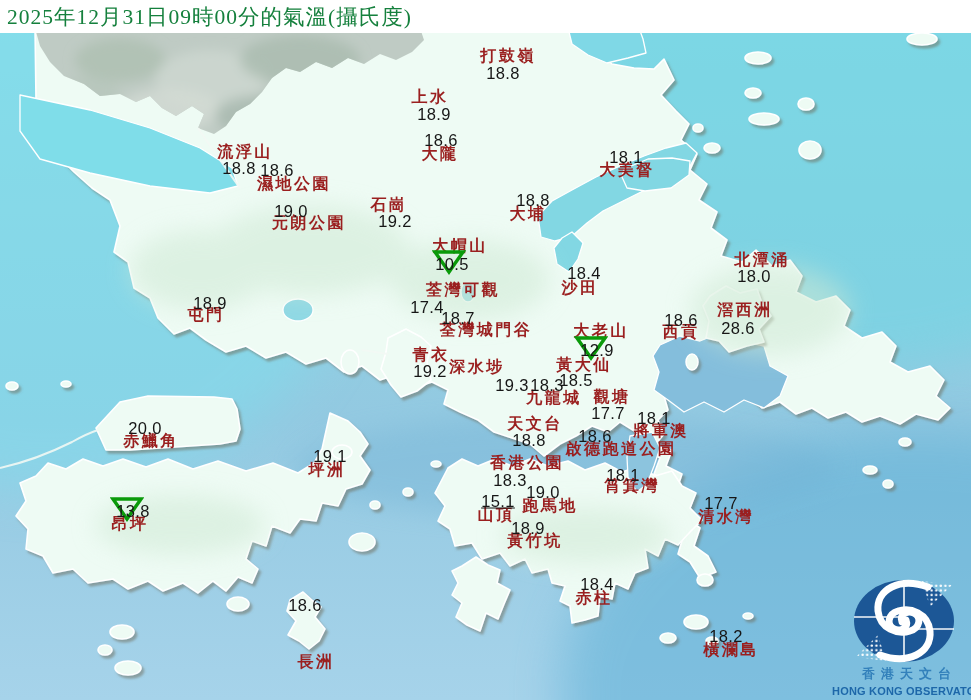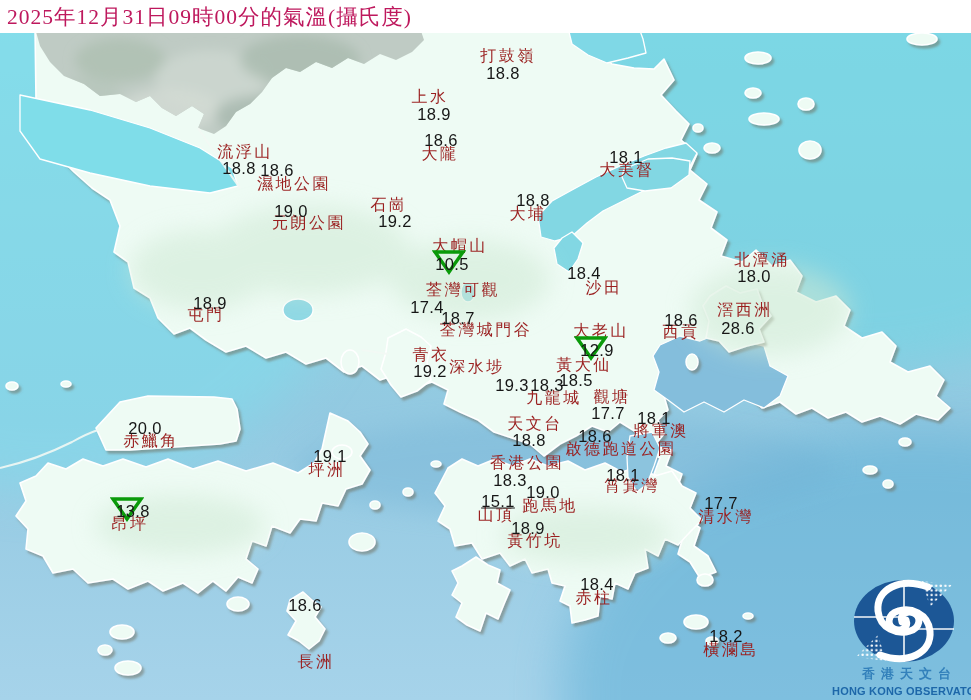--- a/index.html
+++ b/index.html
@@ -1,24 +1,24 @@
 <!DOCTYPE html>
 <html style="--red: #9a1f1f; --tmp: #161616; --lcn: #3381bb; --len: #1d67a9;"><head>
 <meta charset="utf-8">
 <style>
   html,body{margin:0;padding:0}
   body{width:971px;height:700px;position:relative;overflow:hidden;background:#9ccbe4;
        font-family:"Liberation Serif","DejaVu Serif",serif}
   #titlebar{position:absolute;top:0;left:0;width:971px;height:33px;background:#ffffff;
        z-index:10;display:flex;align-items:center;padding-left:7px;box-sizing:border-box}
-  #titlebar .t{font-size:21.5px;color:#be185d;letter-spacing:1px;white-space:nowrap;font-weight:500}
+  #titlebar .t{font-size:21.5px;color:#15803d;letter-spacing:1px;white-space:nowrap;font-weight:500}
   #map{position:absolute;left:0;top:0;z-index:1}
   #labels{position:absolute;left:0;top:0;width:971px;height:700px;z-index:5;pointer-events:none}
   .sname{position:absolute;transform:translate(-50%,-50%);color:var(--red,#9a1f1f);
-       font-size:16px;letter-spacing:2.5px;white-space:nowrap;z-index:6;font-weight:400}
+       font-size:16px;letter-spacing:2.5px;white-space:nowrap;z-index:6;font-weight:700}
   .stemp{position:absolute;transform:translate(-50%,-50%);color:var(--tmp,#161616);
        font-family:"Liberation Sans","DejaVu Sans",sans-serif;font-size:16.5px;z-index:8;
        letter-spacing:.4px;white-space:nowrap}
   .smarker{position:absolute;transform:translate(-50%,-50%);z-index:7;line-height:0}
   #logo{position:absolute;left:838px;top:575px;width:133px;height:125px;z-index:9}
   #logo svg{position:absolute;left:0;top:0}
   #logo .cn{position:absolute;top:90px;left:2px;width:133px;text-align:center;font-weight:bold;
        font-size:13px;color:var(--lcn,#3381bb);letter-spacing:6px;padding-left:6px;box-sizing:border-box;white-space:nowrap}
   #logo .en{position:absolute;top:110px;left:-6px;width:145px;text-align:center;font-weight:bold;
        font-size:11px;color:var(--len,#1d67a9);white-space:nowrap;
@@ -165,21 +165,21 @@
     <div class="stemp" style="left: 626px; top: 157px;">18.1</div>
     <div class="sname" style="left: 528px; top: 214px;">大埔</div>
     <div class="stemp" style="left: 533px; top: 200px;">18.8</div>
     <div class="smarker" style="left: 449px; top: 262px;"><svg width="34" height="26" viewBox="0 0 34 26">
         <polygon points="3,3 31,3 17,23" fill="none" stroke="#0a9a0a" stroke-width="3.4"></polygon>
       </svg></div>
     <div class="sname" style="left: 460px; top: 246px;">大帽山</div>
     <div class="stemp" style="left: 452px; top: 264px;">10.5</div>
     <div class="sname" style="left: 447px; top: 290px; margin-left: 16px;">荃灣可觀</div>
     <div class="stemp" style="left: 427px; top: 307px;">17.4</div>
-    <div class="sname" style="left: 604px; top: 288px; text-align: right;">沙田</div>
+    <div class="sname" style="left: 580px; top: 288px; text-align: right;">沙田</div>
     <div class="stemp" style="left: 584px; top: 273px;">18.4</div>
     <div class="sname" style="left: 762px; top: 260px;">北潭涌</div>
     <div class="stemp" style="left: 754px; top: 276px;">18.0</div>
     <div class="sname" style="left: 206px; top: 315px;">屯門</div>
     <div class="stemp" style="left: 210px; top: 303px;">18.9</div>
     <div class="sname" style="left: 486px; top: 330px;">荃灣城門谷</div>
     <div class="stemp" style="left: 458px; top: 318px;">18.7</div>
     <div class="sname" style="left: 681px; top: 332px;">西貢</div>
     <div class="stemp" style="left: 681px; top: 320px;">18.6</div>
     <div class="sname" style="left: 745px; top: 310px;">滘西洲</div>

